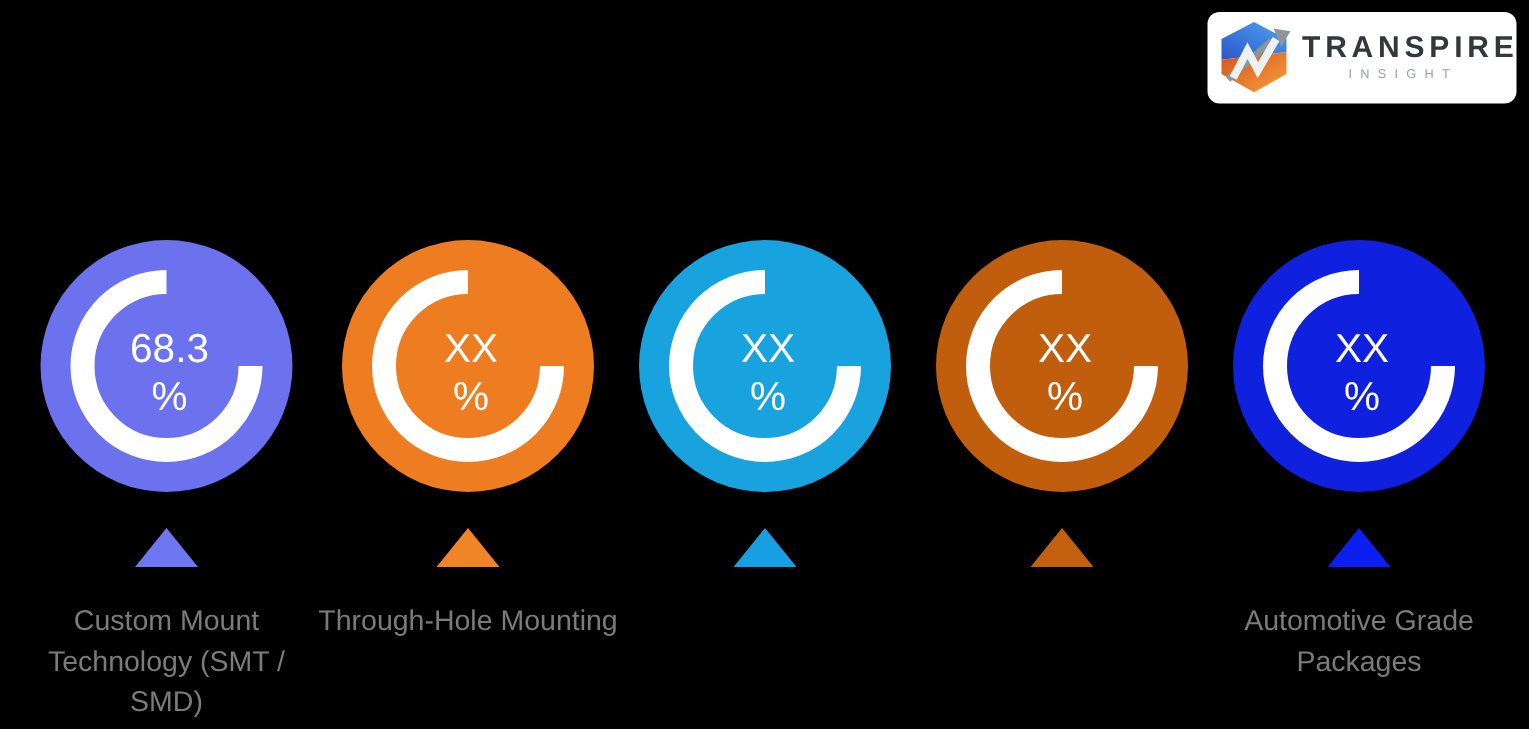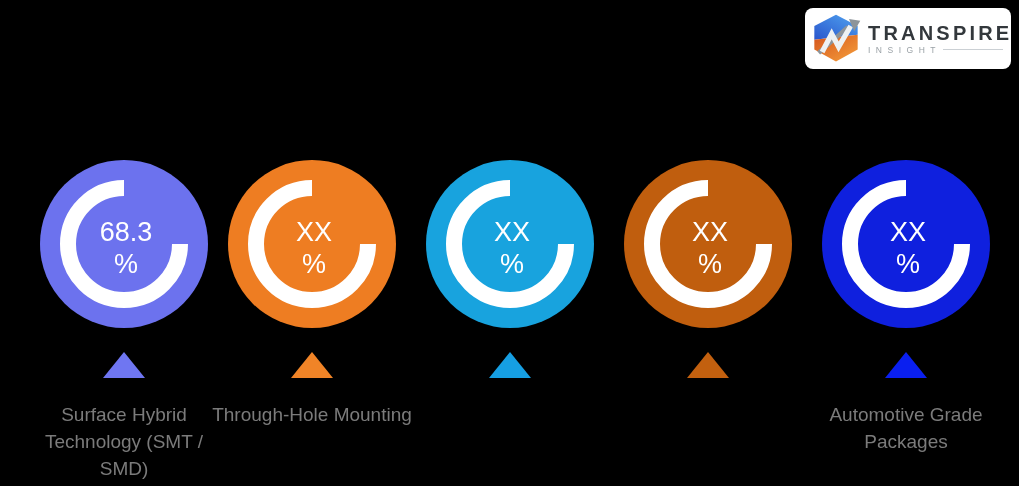--- a/index.html
+++ b/index.html
@@ -19,30 +19,30 @@
     border-radius: 8px;
     display: flex; align-items: center;
     padding: 0; box-sizing: border-box;
   }
   .logo-icon { margin-left: 5px; flex: 0 0 auto; }
   .logo-text { flex: 1 1 auto; margin-left: 6px; margin-right: 8px; min-width: 0; }
   .logo-name {
     font-size: 20px; font-weight: 600; letter-spacing: 3.2px;
     color: var(--brand, #33383c); white-space: nowrap; line-height: 20px;
   }
-  .logo-tagline-row { display: flex; align-items: center; margin-top: 2px; }
+  .logo-tagline-row { display: flex; align-items: center; margin-top: 2px; flex-direction: column; }
   .logo-tagline {
     font-size: 8.5px; font-weight: 500; letter-spacing: 5.5px;
     color: var(--tagline, #9aa1a6); white-space: nowrap;
   }
   .tagline-rule { flex: 1 1 auto; height: 1px; background: #cbd0d4; margin-left: 2px; }
 
   
   .gauge { position: absolute; top: 160px; width: 198px; height: 320px; }
-  .g1 { left: 25px; } .g2 { left: 213px; } .g3 { left: 411px; }
+  .g1 { left: 12px; } .g2 { left: 213px; } .g3 { left: 411px; }
   .g4 { left: 609px; } .g5 { left: 807px; }
 
   .circle {
     position: absolute; left: 50%; transform: translateX(-50%);
     top: 0; width: 168px; height: 168px; border-radius: 50%;
     display: flex; align-items: center; justify-content: center;
   }
   .arc { position: absolute; left: 0; top: 0; width: 168px; height: 168px; color: var(--ring, #fff); }
   .value {
     position: relative; text-align: center;
@@ -105,21 +105,21 @@
     <div class="circle" style="background: rgb(108, 114, 238);">
       <svg class="arc" viewBox="0 0 168 168">
         <path d="M 84 28 A 56 56 0 1 0 140 84" fill="none" stroke="currentColor" stroke-width="16"></path>
       </svg>
       <div class="value">
         <div>68.3</div>
         <div>%</div>
       </div>
     </div>
     <div class="pointer" style="border-bottom-color: rgb(111, 118, 242);"></div>
-    <div class="label">Surface Hybrid Technology (SMT / SMD)</div>
+    <div class="label">Custom Mount Technology (SMT / SMD)</div>
   </div>
 
   <div class="gauge g2">
     <div class="circle" style="background: rgb(238, 125, 34);">
       <svg class="arc" viewBox="0 0 168 168">
         <path d="M 84 28 A 56 56 0 1 0 140 84" fill="none" stroke="currentColor" stroke-width="16"></path>
       </svg>
       <div class="value">
         <div>XX</div>
         <div>%</div>

